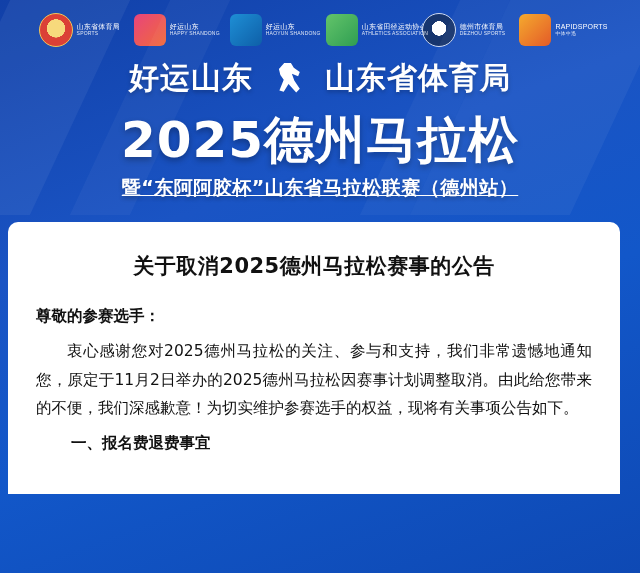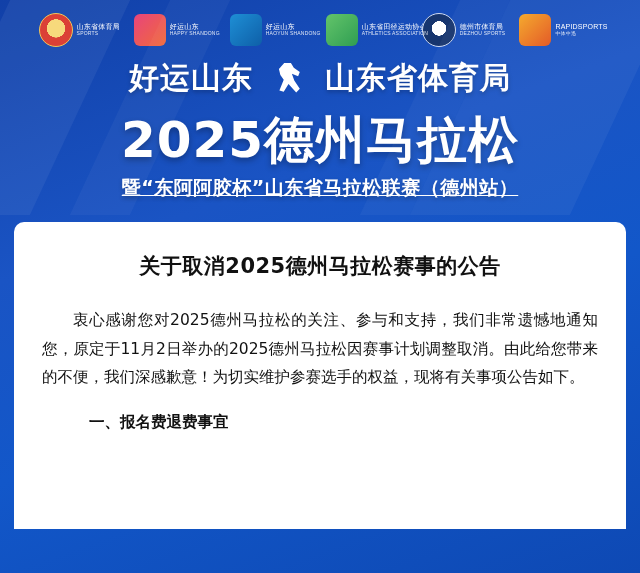--- a/index.html
+++ b/index.html
@@ -137,24 +137,24 @@
     font-size: 19px;
     font-weight: bold;
     color: #ffffff;
     letter-spacing: 0.5px;
     text-shadow: 0 2px 4px rgba(0,0,0,0.25);
     text-decoration: underline;
   }
 
   .card {
     position: absolute;
-    left: 14px;
+    left: 8px;
     top: 222px;
     width: 612px;
-    height: 307px;
+    height: 272px;
     background: #ffffff;
     border-radius: 10px 10px 0 0;
     box-sizing: border-box;
     padding: 30px 28px 0 28px;
     overflow: hidden;
   }
   .doc-title {
     text-align: center;
     font-family: "DejaVu Sans", "Liberation Sans", sans-serif;
     font-size: 21px;
@@ -179,21 +179,21 @@
     text-indent: 2em;
     margin: 0 0 6px 0;
   }
   .section-heading {
     font-family: "DejaVu Sans", "Liberation Sans", sans-serif;
     font-size: 15.5px;
     font-weight: bold;
     color: #111111;
     line-height: 1.85;
     text-indent: 2em;
-    margin: 16px;
+    margin: 4px;
   }
 </style>
 </head>
 <body>
 
 <div class="page">
 
   <div class="banner">
     <div class="streak s1"></div>
     <div class="streak s2"></div>
@@ -252,17 +252,18 @@
         </div>
       <div class="slogan-right">山东省体育局</div>
     </div>
 
     <div class="main-title">2025德州马拉松</div>
     <div class="sub-title">暨“东阿阿胶杯”山东省马拉松联赛（德州站）</div>
   </div>
 
   <div class="card">
     <div class="doc-title">关于取消2025德州马拉松赛事的公告</div>
+    <div class="salutation">尊敬的参赛选手：</div>
     <p class="para">衷心感谢您对2025德州马拉松的关注、参与和支持，我们非常遗憾地通知您，原定于11月2日举办的2025德州马拉松因赛事计划调整取消。由此给您带来的不便，我们深感歉意！为切实维护参赛选手的权益，现将有关事项公告如下。</p>
     <p class="section-heading">一、报名费退费事宜</p>
   </div>
 
 </div>
 
 </body></html>

